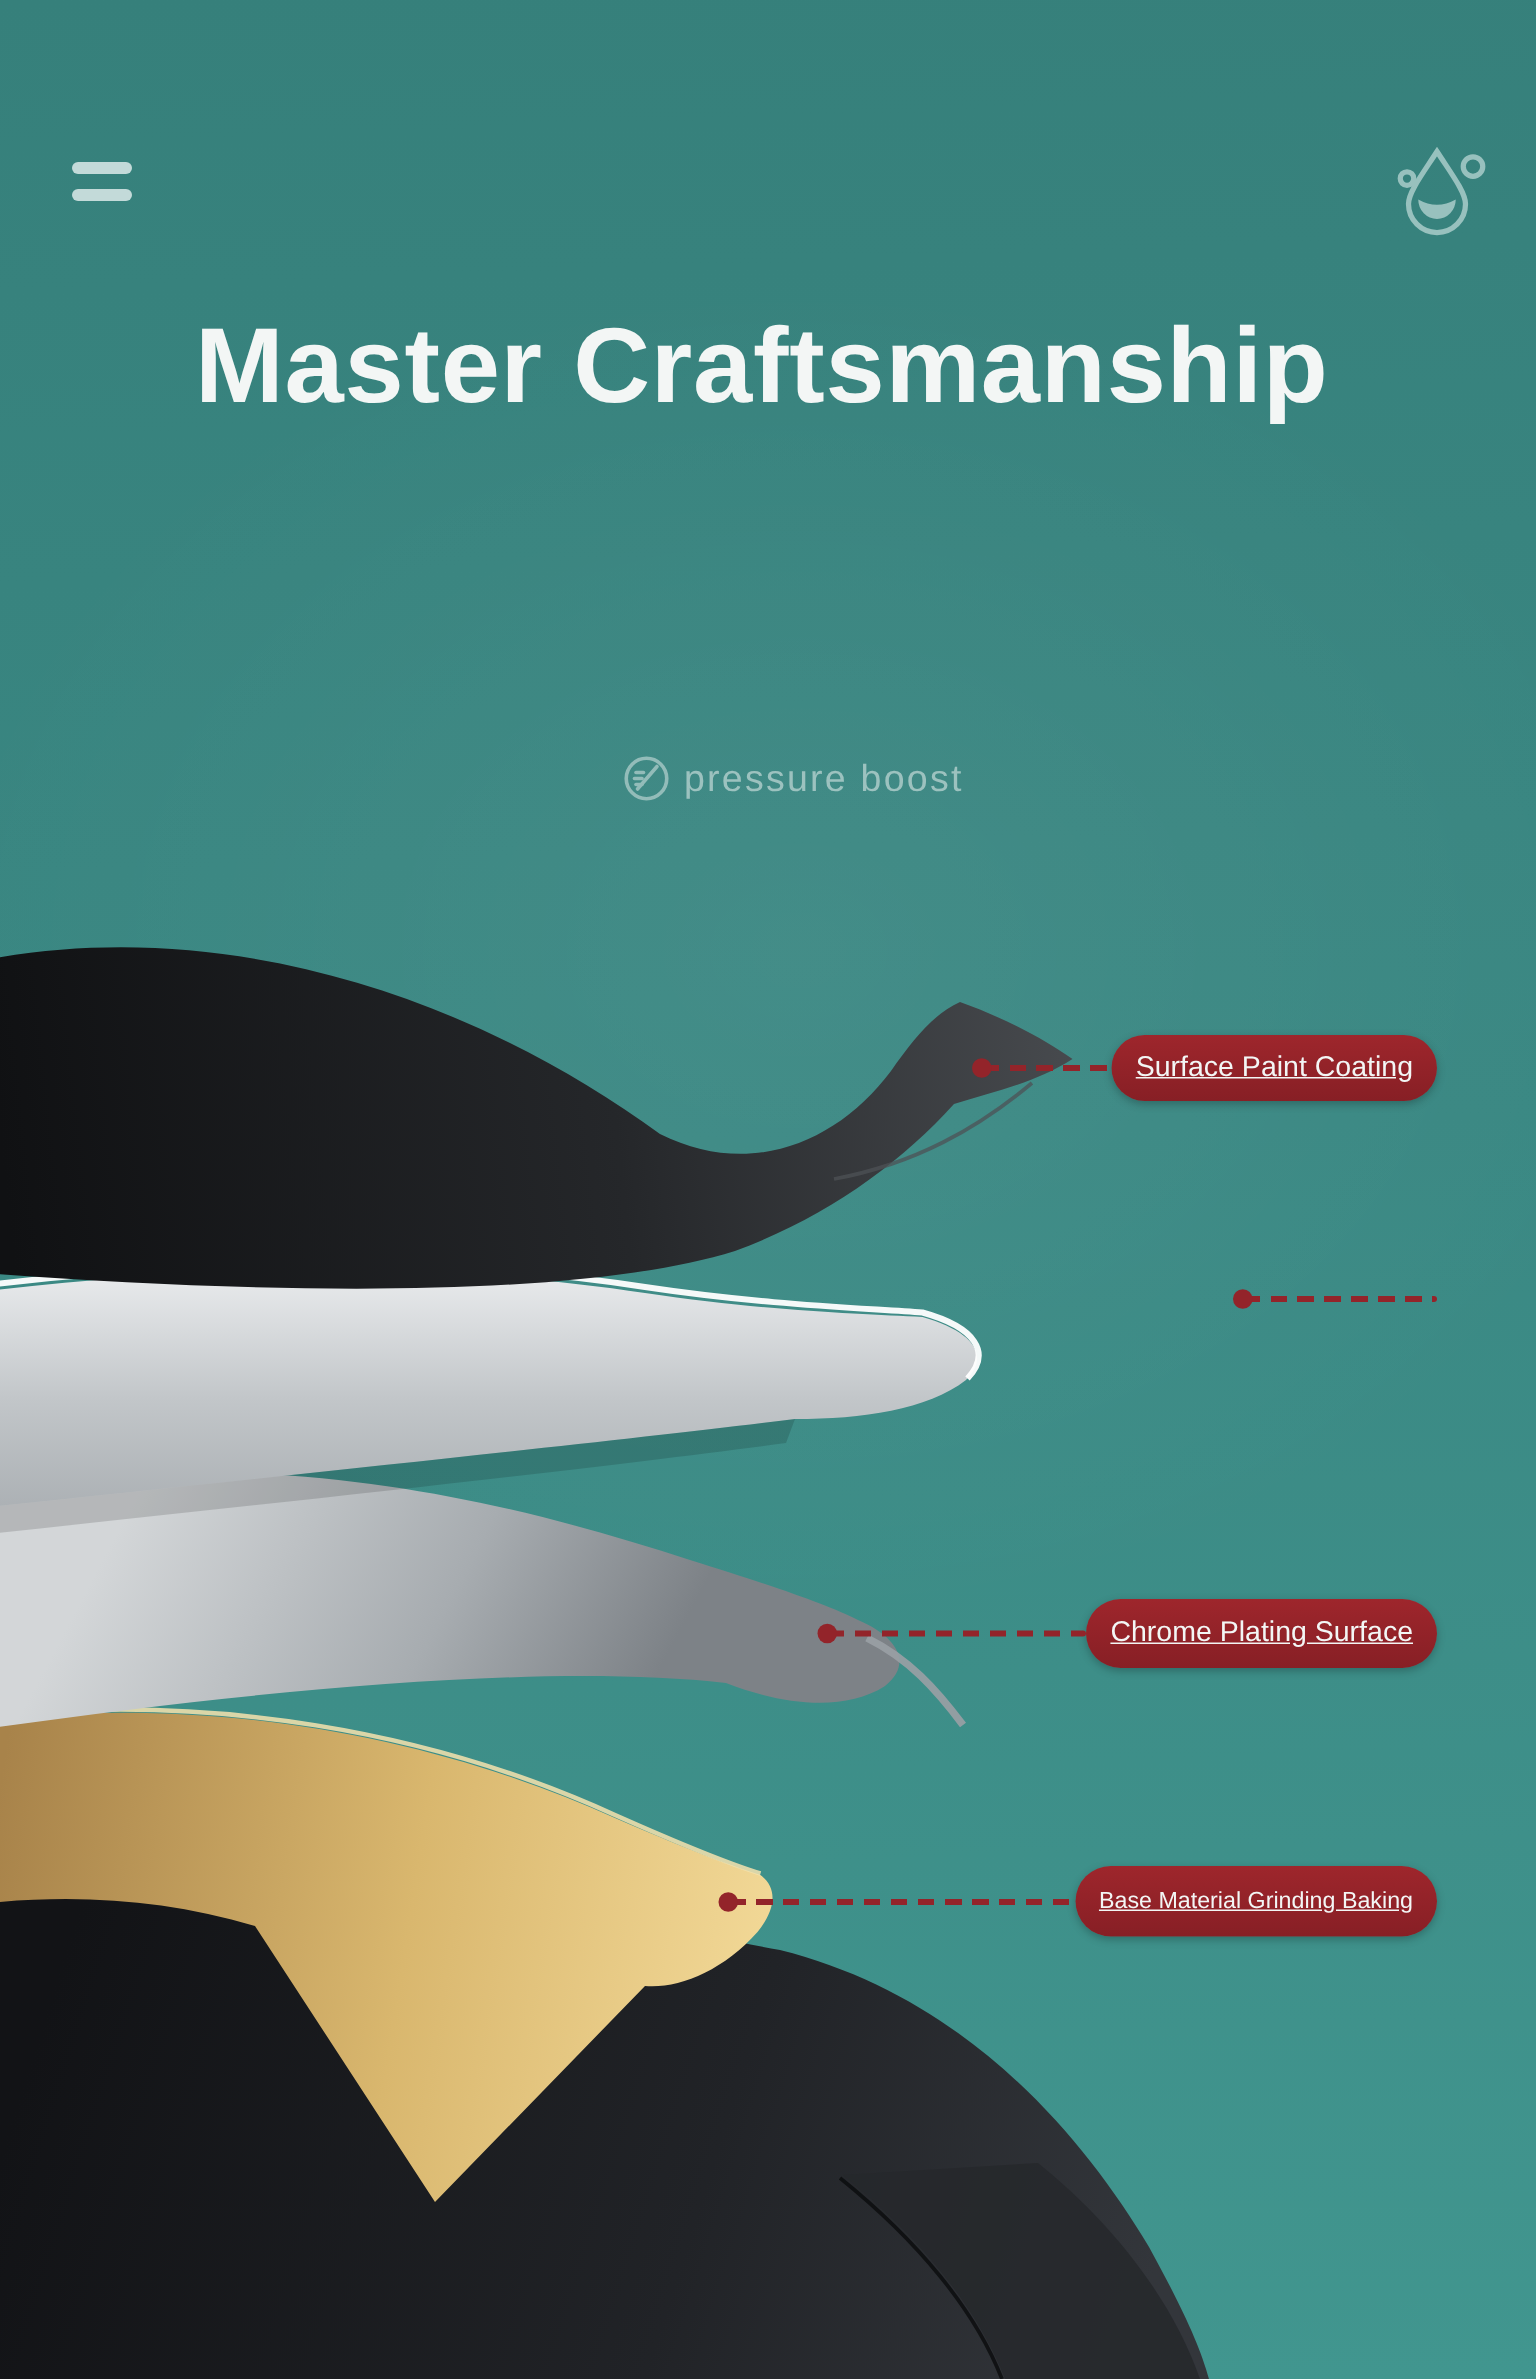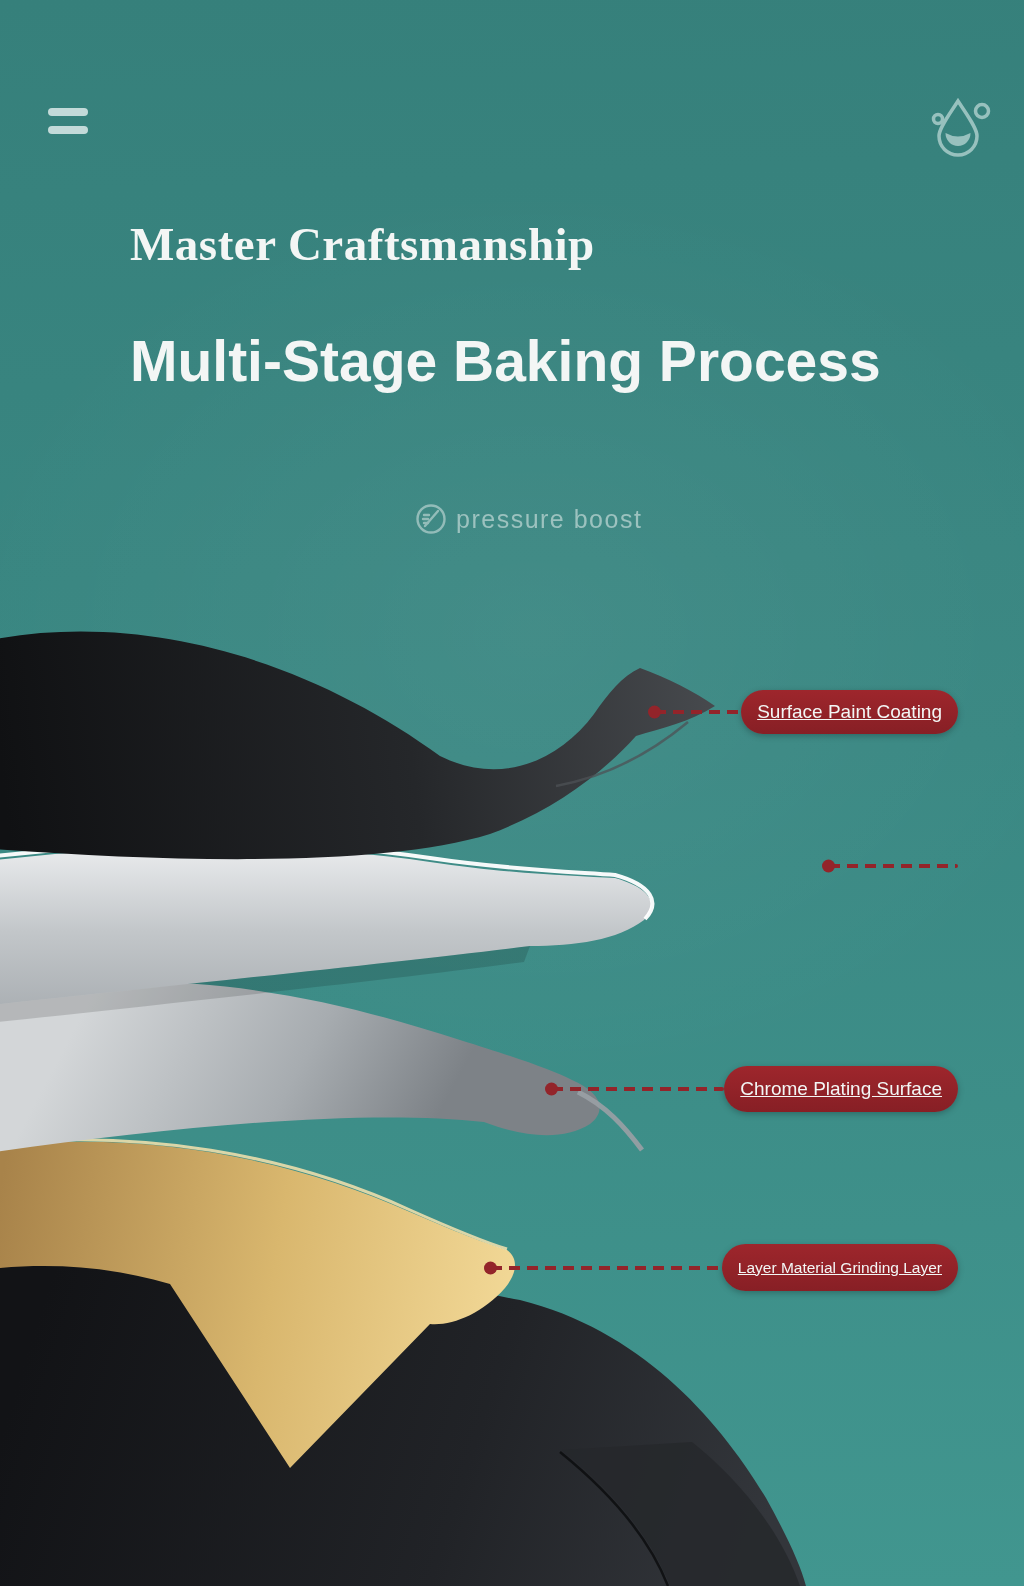--- a/index.html
+++ b/index.html
@@ -9,22 +9,22 @@
     background:
       radial-gradient(ellipse 900px 700px at 52% 40%, rgba(255,255,255,0.05), rgba(255,255,255,0) 65%),
       linear-gradient(178deg,#36807b 0%, var(--c-background-teal,#3a8883) 48%, #41968f 100%);
   }
   
   .menu-btn{position:absolute;left:48px;top:105px;width:40px;height:30px;cursor:pointer;}
   .menu-btn .bar{position:absolute;left:0;width:40px;height:8px;border-radius:4px;background:#cfe2e1;opacity:.92;}
   .menu-btn .bar.b1{top:3px;} .menu-btn .bar.b2{top:21px;}
   .logo-drop{position:absolute;left:915px;top:85px;width:90px;height:85px;}
   
-  .title{position:absolute;left:130px;top:220px;width:860px;color:var(--c-text-white,#f3f6f5);
-    font-size:47px;font-weight:700;letter-spacing:.5px;line-height:1.05;white-space:nowrap;font-family:Liberation Serif, serif;}
+  .title{position:absolute;left:130px;top:208px;width:860px;color:var(--c-text-white,#f3f6f5);
+    font-size:71px;font-weight:700;letter-spacing:.5px;line-height:1.05;white-space:nowrap;}
   .subtitle{position:absolute;left:130px;top:328px;width:860px;color:var(--c-text-white,#f3f6f5);
     font-size:57px;font-weight:700;letter-spacing:0;white-space:nowrap;}
   
   .badge{position:absolute;left:414px;top:498px;height:42px;display:flex;align-items:center;gap:8px;
     color:var(--c-muted-teal-text,#9cc2bf);}
   .badge .label{font-size:25px;letter-spacing:1.5px;font-weight:400;}
   
   .product{position:absolute;left:0;top:0;width:1024px;height:1586px;}
   
   .callout{position:absolute;right:66px;display:flex;align-items:center;}
@@ -109,21 +109,20 @@
   <svg class="logo-drop" viewBox="0 0 90 85" xmlns="http://www.w3.org/2000/svg">
     <g transform="translate(43,42)" stroke="#a9cdca" fill="none" stroke-width="3.5" opacity=".85">
       <path d="M0,-26 C -9,-12 -19,1 -19,9 A 19,19 0 0 0 19,9 C 19,1 9,-12 0,-26 Z"></path>
       <circle cx="24" cy="-16" r="6.5"></circle>
       <circle cx="-20" cy="-8" r="4.5"></circle>
       <path d="M -12.5,6 Q 0,13 12.5,6 A 12.5,13 0 0 1 -12.5,6 Z" fill="#a9cdca" stroke="none"></path>
     </g>
   </svg>
 
   <div class="title">Master Craftsmanship</div>
-  <div class="subtitle">Multi-Stage Baking Process</div>
 
   <div class="badge">
     <svg width="34" height="34" viewBox="0 0 34 34">
       <g stroke="#9cc2bf" fill="none" stroke-width="2.4" stroke-linecap="round" opacity=".9">
         <circle cx="17" cy="17" r="13.5"></circle>
         <line x1="11" y1="24" x2="24" y2="9"></line>
         <line x1="10" y1="13" x2="15" y2="13"></line>
         <line x1="9" y1="17" x2="14" y2="17"></line>
         <line x1="10" y1="21" x2="14" y2="21"></line>
       </g>
@@ -145,16 +144,16 @@
   <div class="callout c3">
     <div class="leader">
         <span class="dot"></span>
       </div>
     <div class="pill">Chrome Plating Surface</div>
   </div>
   <div class="callout c4">
     <div class="leader">
         <span class="dot"></span>
       </div>
-    <div class="pill">Layer Material Grinding Layer</div>
+    <div class="pill">Base Material Grinding Baking</div>
   </div>
 
 </div>
 
 </body></html>

